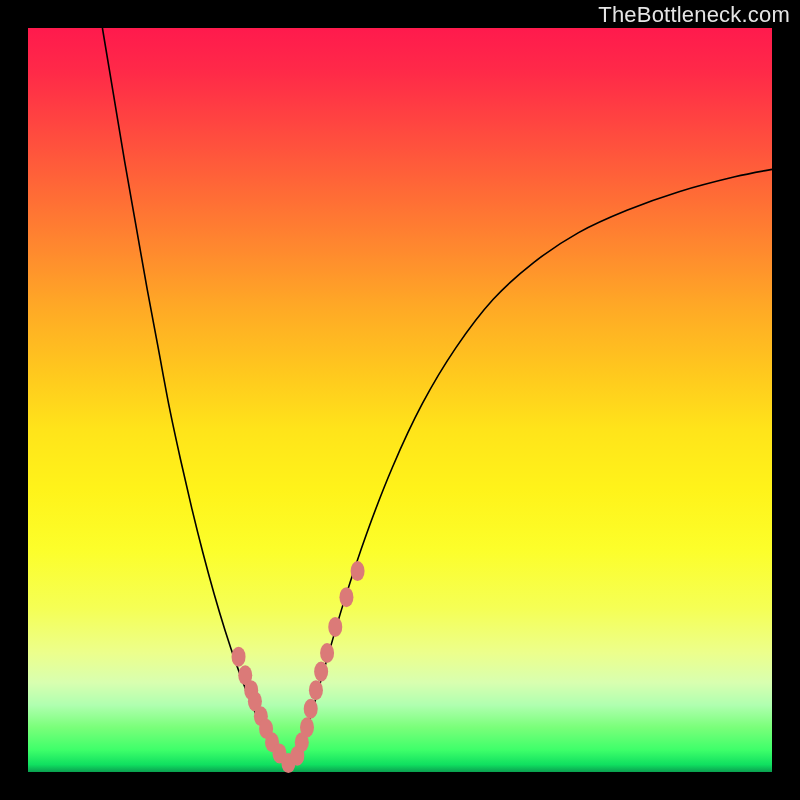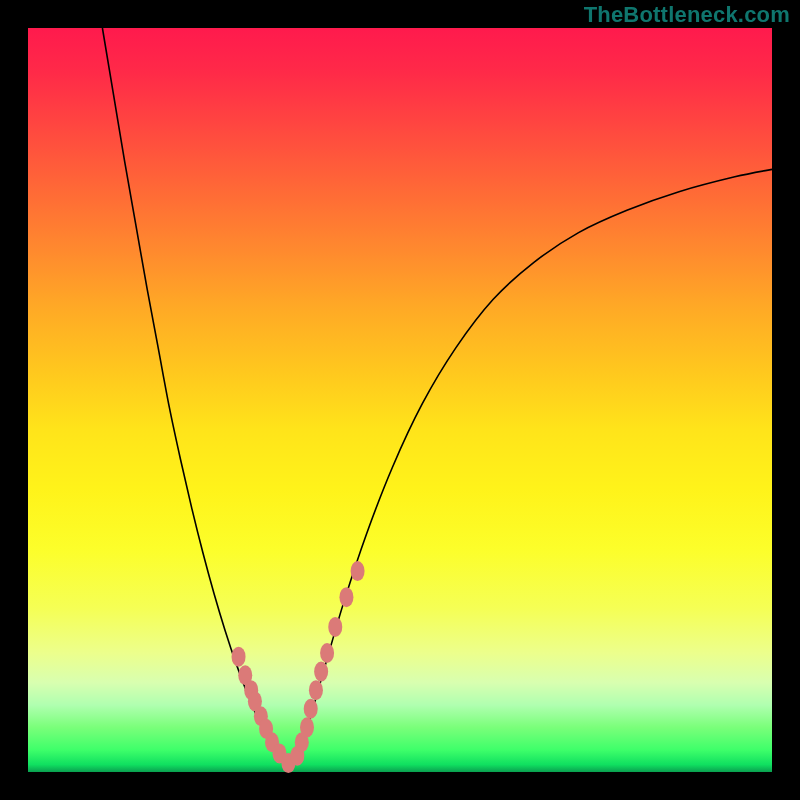--- a/index.html
+++ b/index.html
@@ -43,23 +43,23 @@
       #7aff7a 94%,
       #3fff6a 97%,
       #10e060 99%,
       #0aa050 100%
     );
   }
   .watermark {
     position: absolute;
     top: 2px;
     right: 10px;
-    color: #0f766e;
+    color: #e5e5e5;
     font-size: 22px;
-    font-weight: 700;
+    font-weight: 400;
     letter-spacing: 0.2px;
     user-select: none;
   }
   svg.curves {
     position: absolute;
     left: 0;
     top: 0;
     width: 744px;
     height: 744px;
     overflow: visible;

